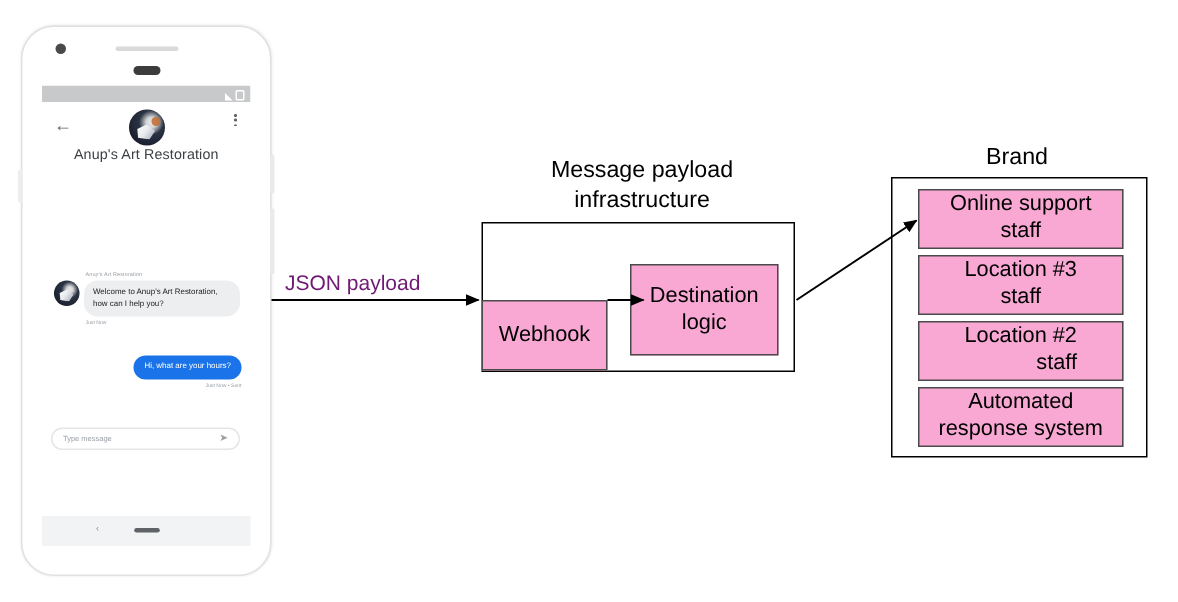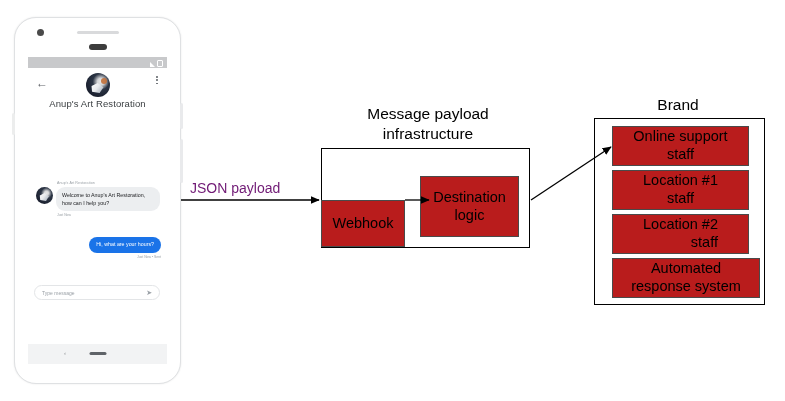--- a/index.html
+++ b/index.html
@@ -310,21 +310,21 @@
     position: absolute;
     left: 190px;
     top: 180px;
     font-size: 14px;
     color: #701a75;
   }
 
   .box {
     position: absolute;
     box-sizing: border-box;
-    background: #b91c1c;
+    background: #f9a8d4;
     display: flex;
     align-items: center;
     justify-content: center;
     text-align: center;
     font-size: 14.5px;
     line-height: 1.24;
     color: #000000;
     white-space: pre-line;
   }
   .box-outer {
@@ -336,21 +336,21 @@
   }
 
   #infra-outer { left: 321px; top: 148px; width: 209px; height: 100px; }
   #webhook-box { left: 321px; top: 176px; width: 84px; height: 47px; margin-top: 24px; }
   #destination-box { left: 420px; top: 176px; width: 99px; height: 61px; }
 
   #brand-outer { left: 594px; top: 118px; width: 171px; height: 187px; }
   #box-online-support   { left: 612px; top: 126px; width: 137px; height: 40px; }
   #box-location-1       { left: 612px; top: 170px; width: 137px; height: 40px; }
   #box-location-2       { left: 612px; top: 214px; width: 137px; height: 40px; text-align: right; }
-  #box-automated        { left: 612px; top: 258px; width: 148px; height: 40px; }
+  #box-automated        { left: 612px; top: 258px; width: 137px; height: 40px; }
 
   #diagram-arrows {
     position: absolute;
     left: 0; top: 0;
     width: 785px; height: 401px;
     pointer-events: none;
   }
 </style>
 </head>
 <body>
@@ -420,21 +420,21 @@
 infrastructure</div>
 <div class="box box-outer" id="infra-outer"></div>
 <div class="box box-inner" id="webhook-box">Webhook</div>
 <div class="box box-inner" id="destination-box">Destination
 logic</div>
 
 <div class="diagram-label" id="brand-title">Brand</div>
 <div class="box box-outer" id="brand-outer"></div>
 <div class="box box-inner" id="box-online-support">Online support
 staff</div>
-<div class="box box-inner" id="box-location-1">Location #1
+<div class="box box-inner" id="box-location-1">Location #3
 staff</div>
 <div class="box box-inner" id="box-location-2">Location #2
 staff</div>
 <div class="box box-inner" id="box-automated">Automated
 response system</div>
 
 <svg id="diagram-arrows" viewBox="0 0 785 401">
   <defs>
     <marker id="arrowhead" markerWidth="7" markerHeight="6" refX="6.4" refY="3" orient="auto">
       <path d="M0,0 L7,3 L0,6 z" fill="#000000"></path>

